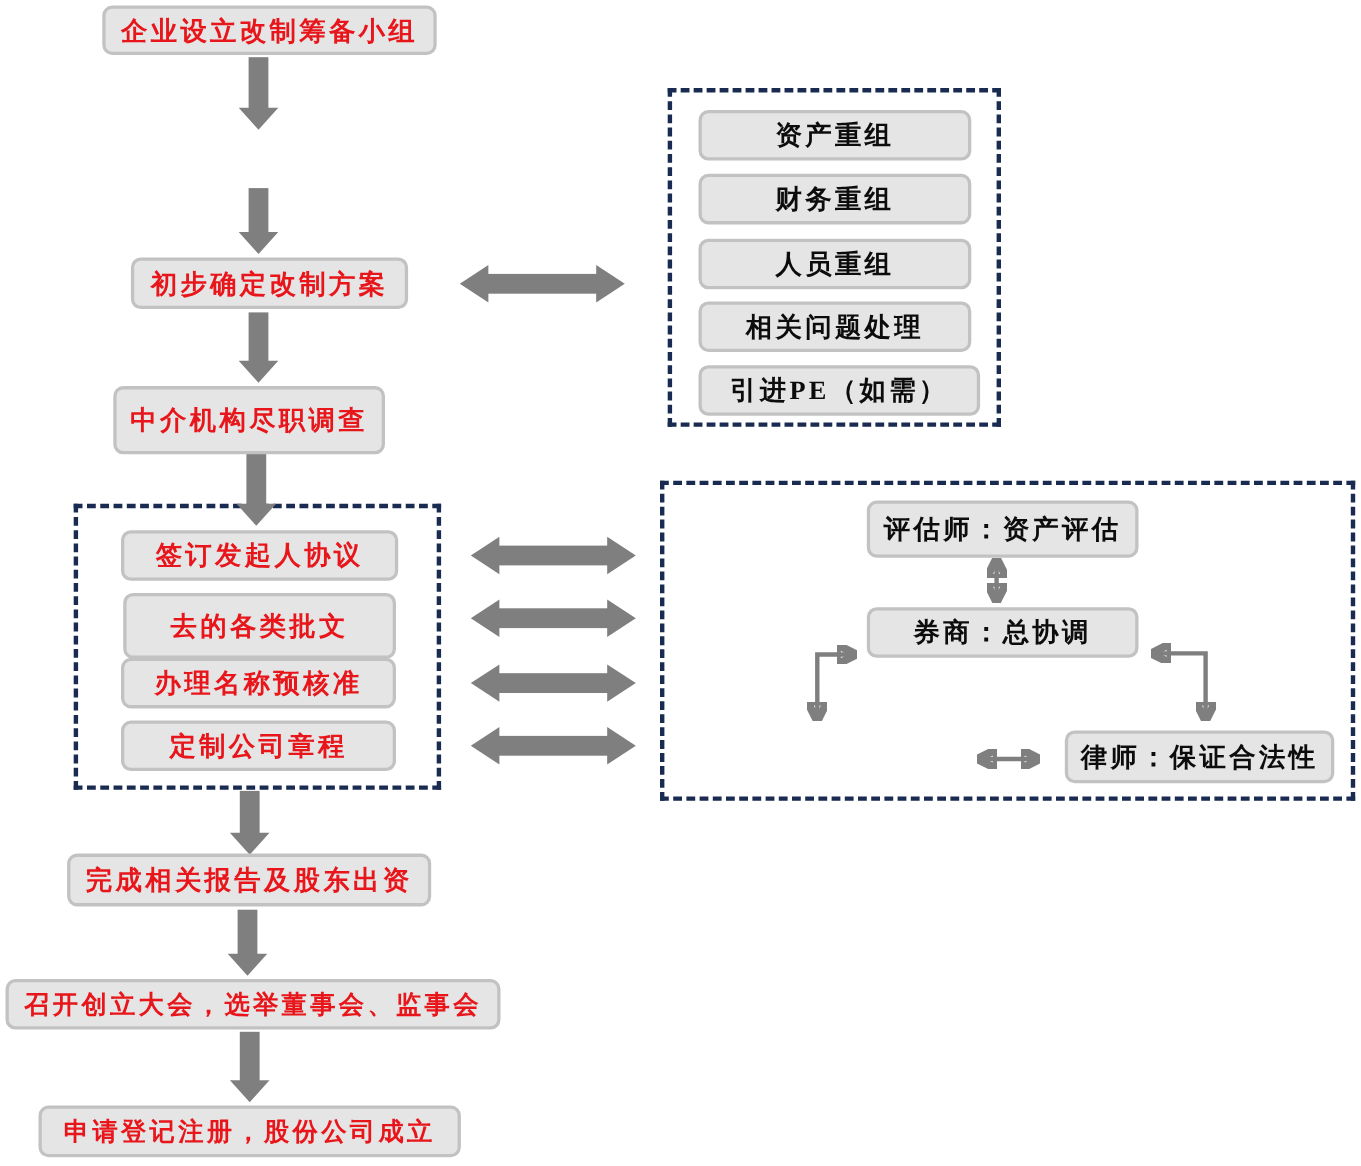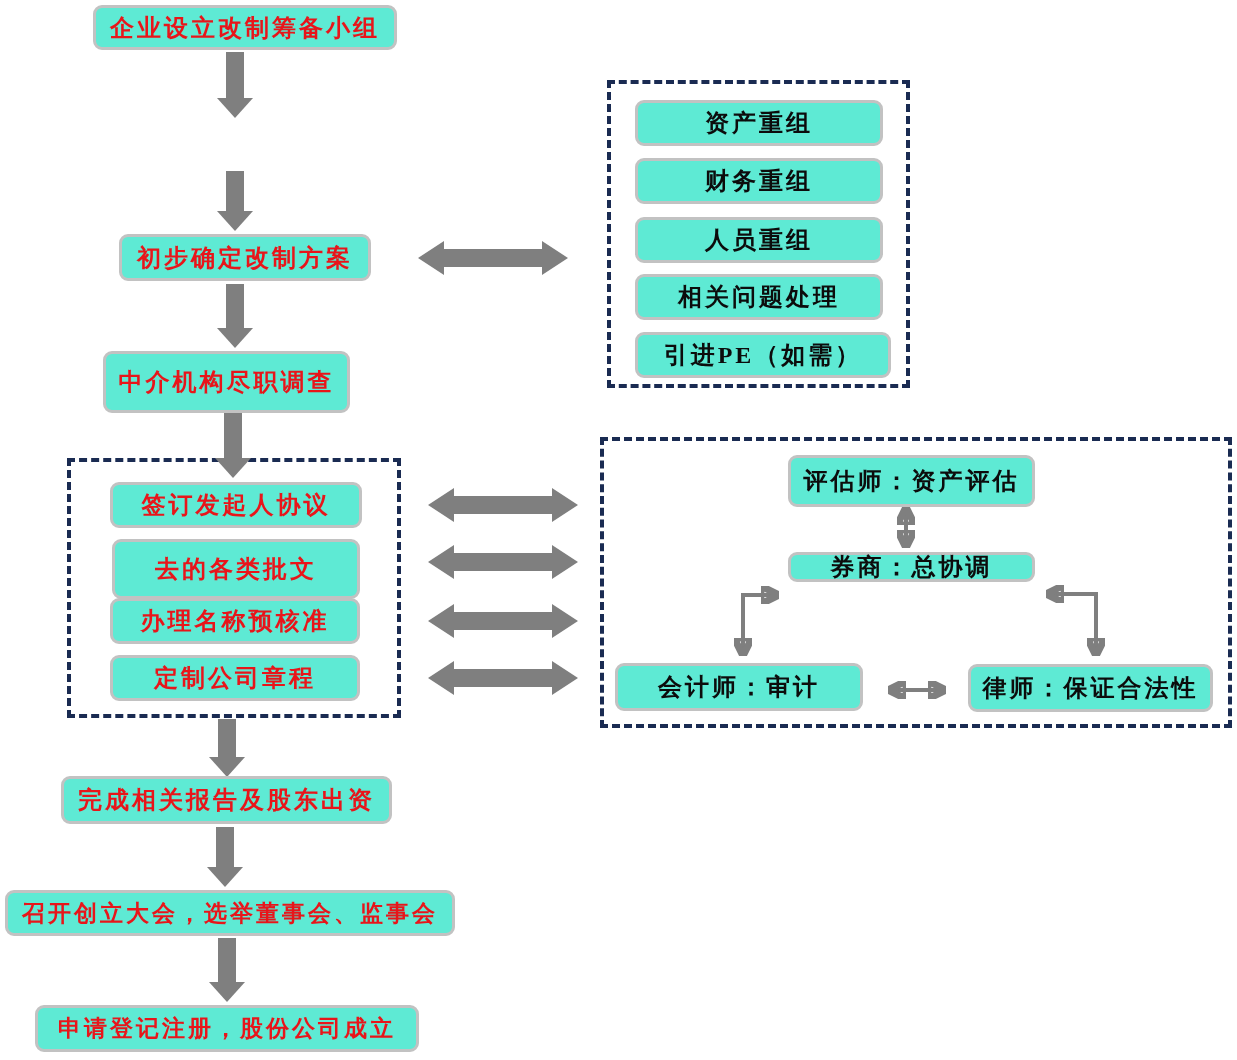--- a/index.html
+++ b/index.html
@@ -1,21 +1,21 @@
 <!DOCTYPE html>
 <html><head>
 <meta charset="utf-8">
 <style>
   html,body{margin:0;padding:0;background:#ffffff;}
   .canvas{
     position:relative;width:1237px;height:1060px;background:#ffffff;overflow:hidden;
     font-family:"Liberation Serif","DejaVu Serif",serif;
   }
   .box{
-    position:absolute;background:#5eead4;border:3px solid #c2c2c2;border-radius:9px;
+    position:absolute;background:#e5e5e5;border:3px solid #c2c2c2;border-radius:9px;
     display:flex;align-items:center;justify-content:center;
     font-weight:bold;font-size:24px;letter-spacing:3px;white-space:nowrap;
     box-sizing:border-box;z-index:3;
   }
   .box.red{color:#e8151a;}
   .box.dark{color:#0c0c0c;}
   .box.small{font-size:23px;text-align:right;}
   .dashed{
     position:absolute;border:4px dashed #1a2b52;box-sizing:border-box;
     background:transparent;z-index:1;
@@ -92,25 +92,22 @@
   <div class="box dark" style="left:635px;top:274px;width:248px;height:46px">
     <span>相关问题处理</span>
   </div>
   <div class="box dark" style="left:635px;top:332px;width:256px;height:46px">
     <span>引进PE（如需）</span>
   </div>
 
   <div class="box dark" style="left:788px;top:455px;width:247px;height:52px">
     <span>评估师：资产评估</span>
   </div>
-  <div class="box dark" style="left:788px;top:552px;width:247px;height:30px">
+  <div class="box dark" style="left:788px;top:552px;width:247px;height:46px">
     <span>券商：总协调</span>
-  </div>
-  <div class="box dark" style="left:615px;top:663px;width:248px;height:48px">
-    <span>会计师：审计</span>
   </div>
   <div class="box dark" style="left:968px;top:664px;width:245px;height:48px">
     <span>律师：保证合法性</span>
   </div>
 
   <div class="varrow" style="left:217px;top:52px;height:66px">
     <div class="shaft"></div>
     <div class="head"></div>
   </div>
   <div class="varrow" style="left:217px;top:171px;height:60px">

